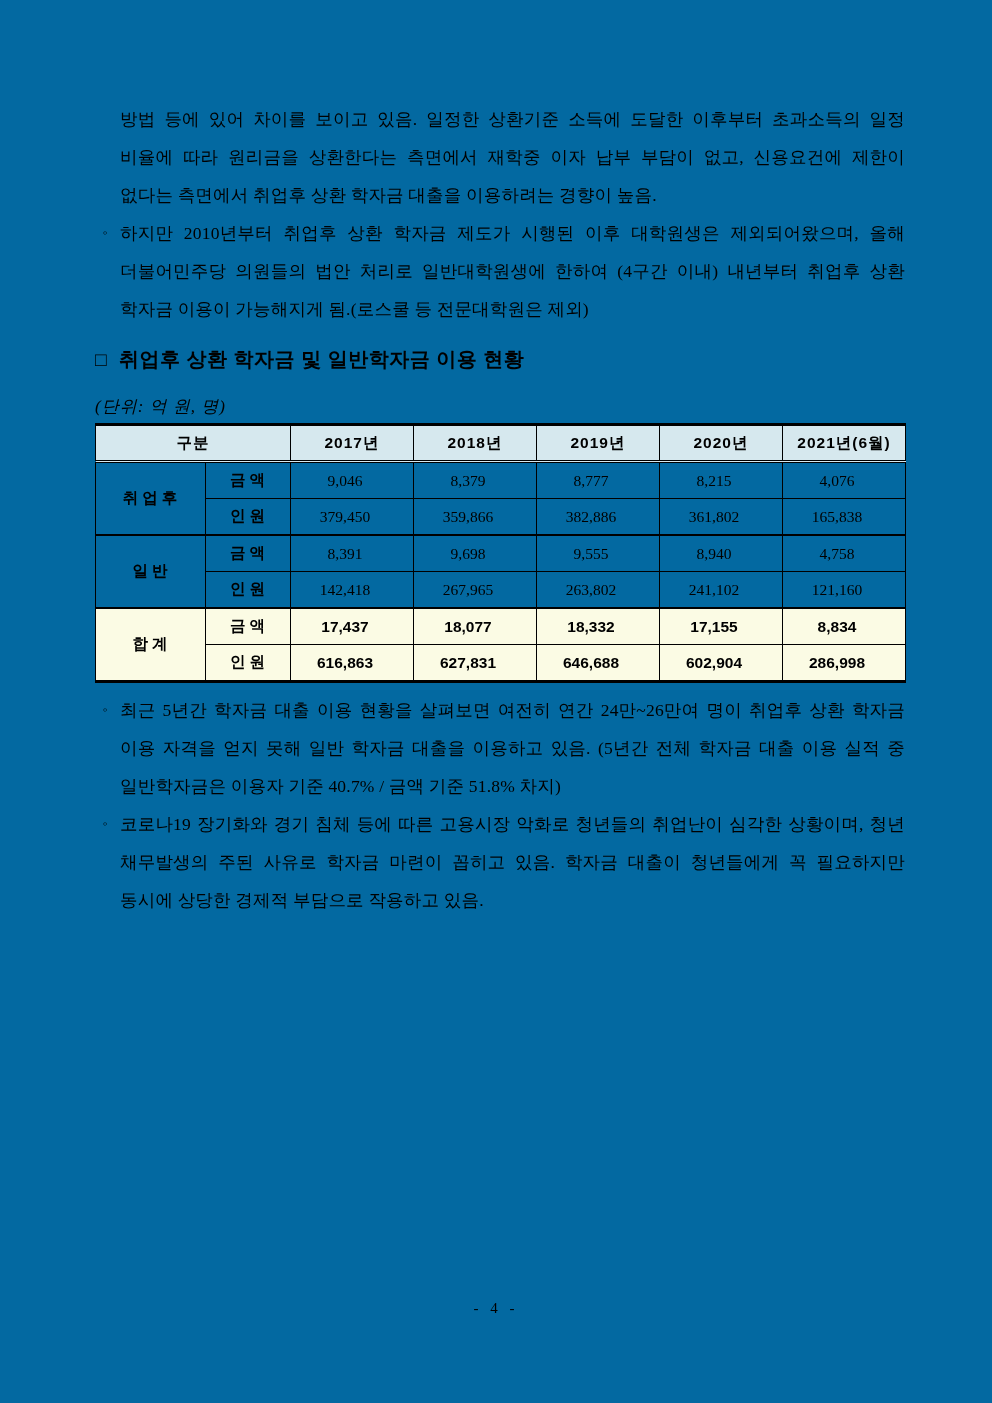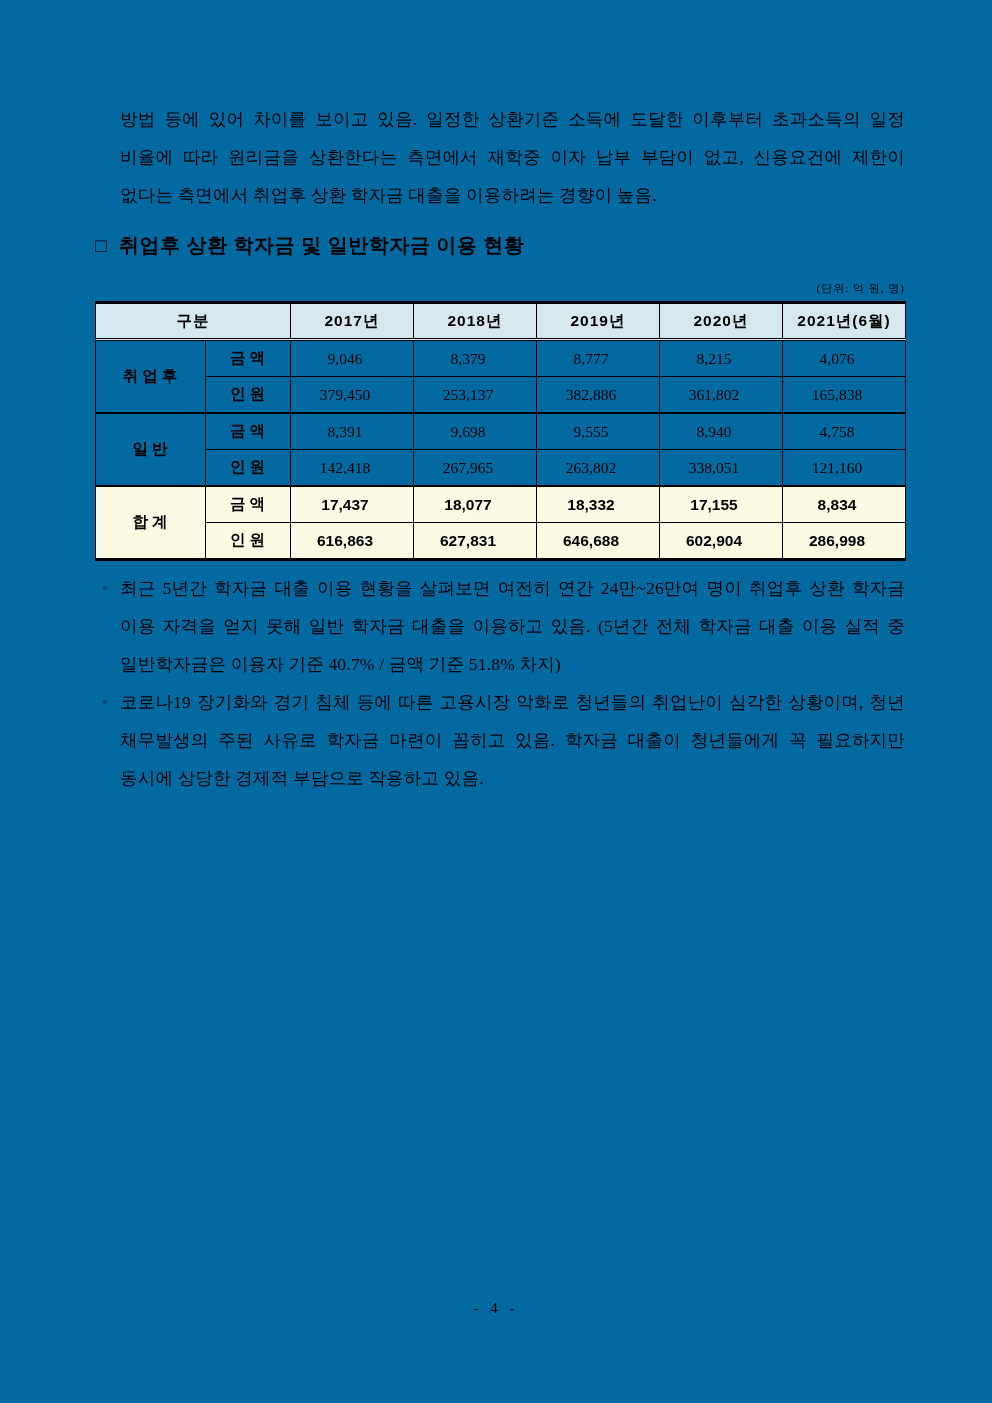--- a/index.html
+++ b/index.html
@@ -51,23 +51,23 @@
   }
   h2.section-title .h-marker {
     font-weight: 400;
     margin-right: 12px;
     font-size: 19px;
   }
 
   .unit-note {
     margin-top: 20px;
     margin-bottom: 5px;
-    text-align: right;
-    font-size: 11px;
+    font-size: 17px;
     letter-spacing: 1px;
+    font-style: italic;
   }
 
   table.stats {
     border-collapse: collapse;
     width: 810px;
     table-layout: fixed;
     border-top: 3px solid #000;
     border-bottom: 3px solid #000;
     font-size: 15.5px;
   }
@@ -120,20 +120,23 @@
 </head>
 <body>
 
 <div class="page">
   <div class="content">
 
     <p class="para plain">
       <span class="txt">방법 등에 있어 차이를 보이고 있음. 일정한 상환기준 소득에 도달한 이후부터 초과소득의 일정 비율에 따라 원리금을 상환한다는 측면에서 재학중 이자 납부 부담이 없고, 신용요건에 제한이 없다는 측면에서 취업후 상환 학자금 대출을 이용하려는 경향이 높음.</span>
     </p>
 
+    <p class="para bullet">
+      <span class="marker">◦</span><span class="txt">하지만 2010년부터 취업후 상환 학자금 제도가 시행된 이후 대학원생은 제외되어왔으며, 올해 더불어민주당 의원들의 법안 처리로 일반대학원생에 한하여 (4구간 이내) 내년부터 취업후 상환 학자금 이용이 가능해지게 됨.(로스쿨 등 전문대학원은 제외)</span>
+    </p>
 
 
 
     <h2 class="section-title">
       <span class="h-marker">□</span><span>취업후 상환 학자금 및 일반학자금 이용 현황</span>
     </h2>
 
     <div class="unit-note">(단위: 억 원, 명)</div>
 
     <table class="stats">
@@ -162,40 +165,40 @@
           <th>금액</th>
           <td>9,046</td>
           <td>8,379</td>
           <td>8,777</td>
           <td>8,215</td>
           <td>4,076</td>
         </tr>
         <tr>
           <th>인원</th>
           <td>379,450</td>
-          <td>253,137</td>
+          <td>359,866</td>
           <td>382,886</td>
           <td>361,802</td>
           <td>165,838</td>
         </tr>
         <tr class="group-start">
           <th rowspan="2">일반</th>
           <th>금액</th>
           <td>8,391</td>
           <td>9,698</td>
           <td>9,555</td>
           <td>8,940</td>
           <td>4,758</td>
         </tr>
         <tr>
           <th>인원</th>
           <td>142,418</td>
           <td>267,965</td>
           <td>263,802</td>
-          <td>338,051</td>
+          <td>241,102</td>
           <td>121,160</td>
         </tr>
         <tr class="group-start total-row">
           <th rowspan="2">합계</th>
           <th>금액</th>
           <td>17,437</td>
           <td>18,077</td>
           <td>18,332</td>
           <td>17,155</td>
           <td>8,834</td>

